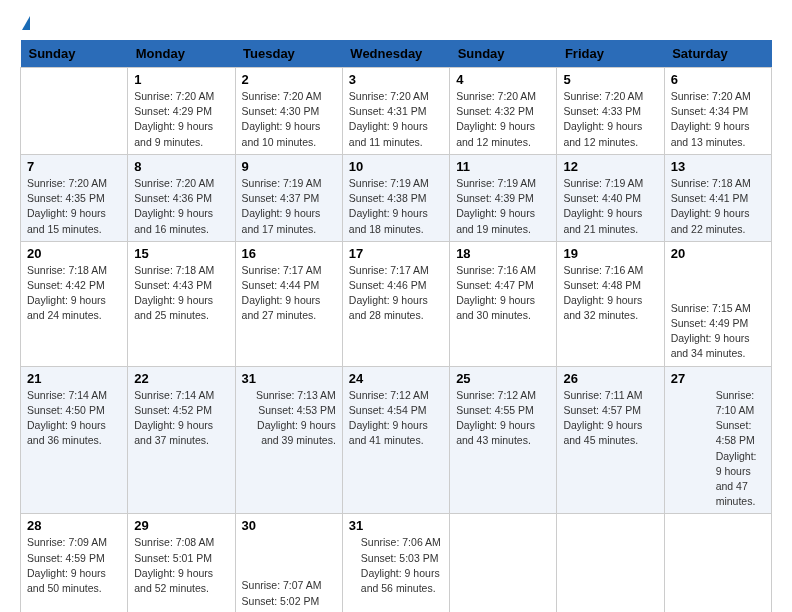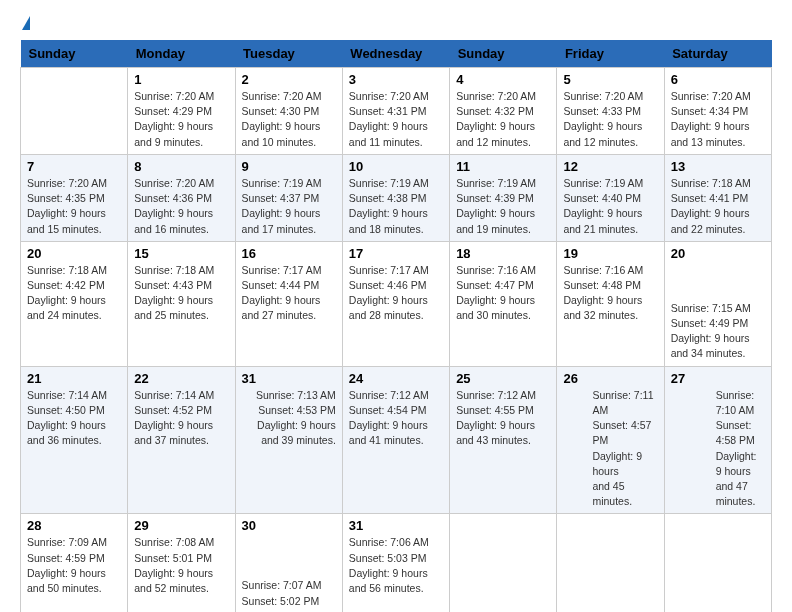--- a/index.html
+++ b/index.html
@@ -298,21 +298,21 @@
         </td>
         <td>
           <span class="day-num">25</span>
           <div class="day-info" style="white-space: pre-line;">Sunrise: 7:12 AM
 Sunset: 4:55 PM
 Daylight: 9 hours
 and 43 minutes.</div>
         </td>
         <td>
           <span class="day-num">26</span>
-          <div class="day-info" style="white-space: pre-line; margin-left: 29px;">Sunrise: 7:11 AM
+          <div class="day-info" style="white-space: pre-line;">Sunrise: 7:11 AM
 Sunset: 4:57 PM
 Daylight: 9 hours
 and 45 minutes.</div>
         </td>
         <td>
           <span class="day-num">27</span>
           <div class="day-info" style="white-space: pre-line; margin-left: 45px;">Sunrise: 7:10 AM
 Sunset: 4:58 PM
 Daylight: 9 hours
 and 47 minutes.</div>
@@ -335,21 +335,21 @@
         </td>
         <td>
           <span class="day-num">30</span>
           <div class="day-info" style="white-space: pre-line; margin-top: 45px;">Sunrise: 7:07 AM
 Sunset: 5:02 PM
 Daylight: 9 hours
 and 54 minutes.</div>
         </td>
         <td>
           <span class="day-num">31</span>
-          <div class="day-info" style="white-space: pre-line;">Sunrise: 7:06 AM
+          <div class="day-info" style="white-space: pre-line; margin-left: 12px;">Sunrise: 7:06 AM
 Sunset: 5:03 PM
 Daylight: 9 hours
 and 56 minutes.</div>
         </td>
         <td class="empty"></td>
         <td class="empty"></td>
         <td class="empty"></td>
       </tr>
     </tbody>
 </table>

